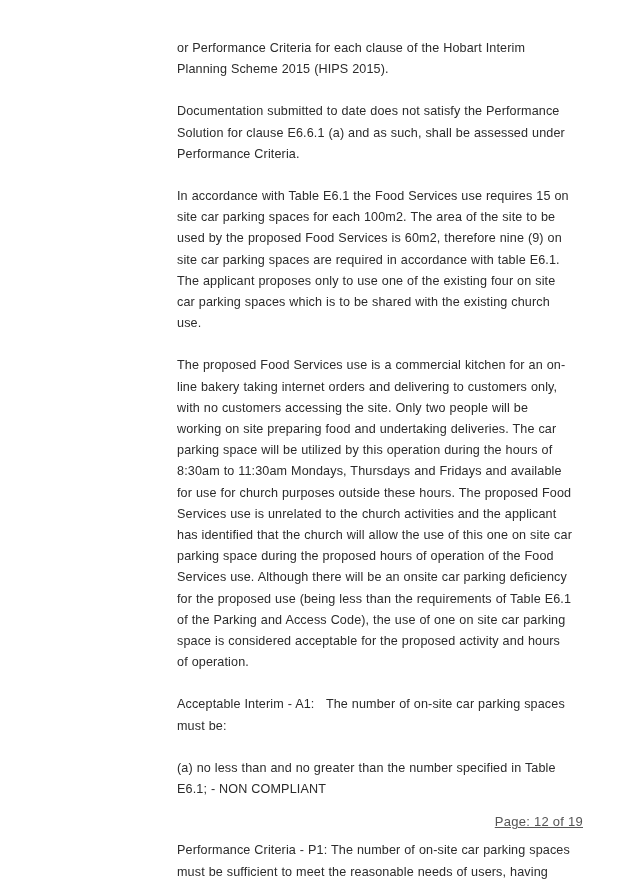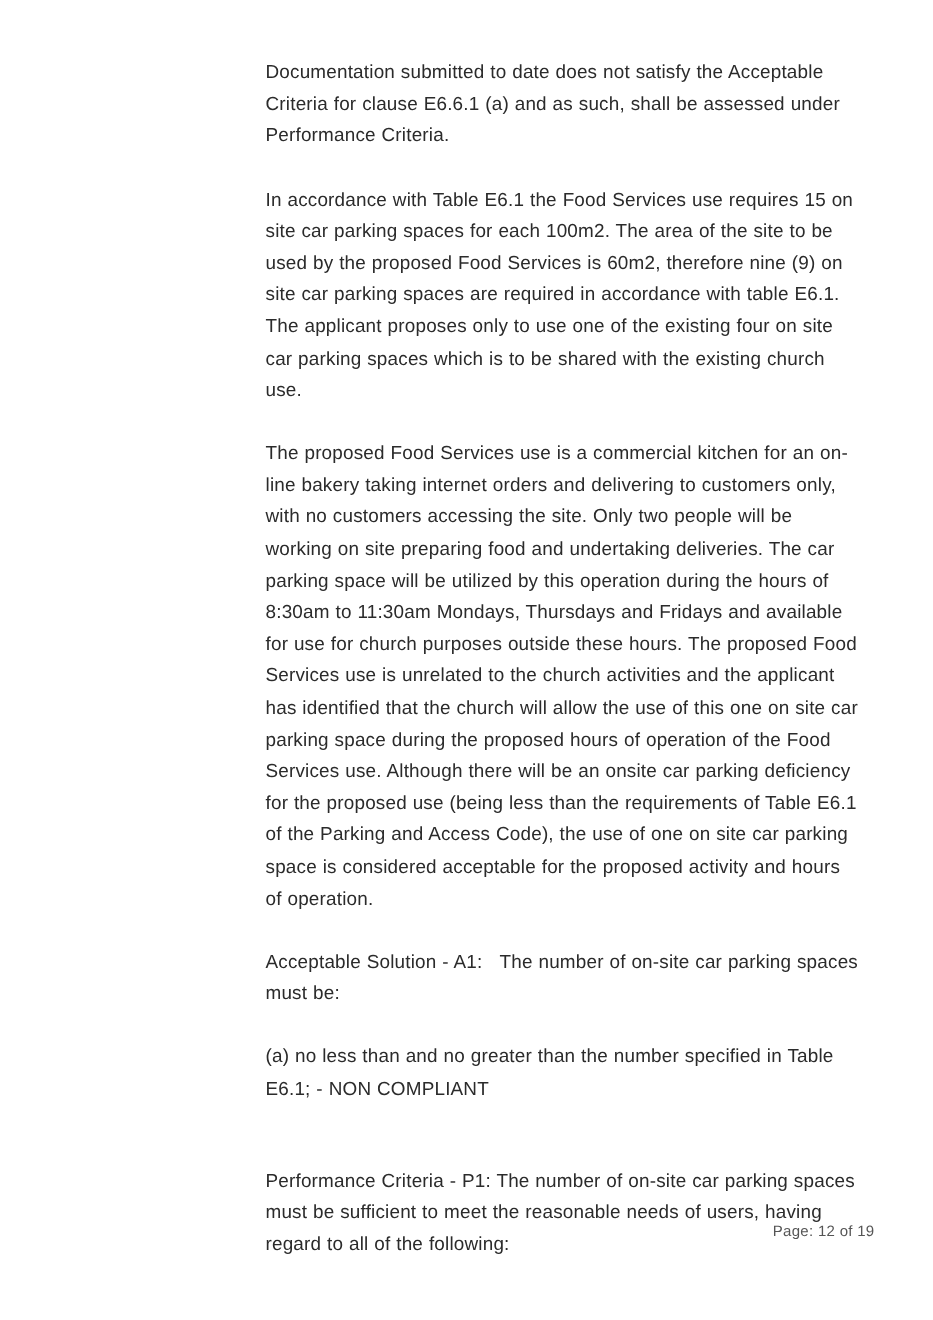--- a/index.html
+++ b/index.html
@@ -38,42 +38,44 @@
   }
   .para.gap-xlarge {
     margin-bottom: 40px;
   }
   .footer {
     position: absolute;
     left: 0;
     right: 39px;
     top: 816px;
     text-align: right;
-    font-size: 10px;
+    font-size: 13px;
     line-height: 12px;
     color: #555555;
     font-family: "Liberation Sans", sans-serif;
     letter-spacing: 0.02em;
+    text-decoration: underline;
   }
 </style>
 </head>
 <body>
 
 <div class="page">
 
   <div class="content">
 
+    <p class="para">or Performance Criteria for each clause of the Hobart Interim Planning Scheme 2015 (HIPS 2015).</p>
 
-    <p class="para">Documentation submitted to date does not satisfy the Acceptable Criteria for clause E6.6.1 (a) and as such, shall be assessed under Performance Criteria.</p>
+    <p class="para">Documentation submitted to date does not satisfy the Performance Solution for clause E6.6.1 (a) and as such, shall be assessed under Performance Criteria.</p>
 
     <p class="para">In accordance with Table E6.1 the Food Services use requires 15 on site car parking spaces for each 100m2. The area of the site to be used by the proposed Food Services is 60m2, therefore nine (9) on site car parking spaces are required in accordance with table E6.1. The applicant proposes only to use one of the existing four on site car parking spaces which is to be shared with the existing church use.</p>
 
     <p class="para">The proposed Food Services use is a commercial kitchen for an on-line bakery taking internet orders and delivering to customers only, with no customers accessing the site. Only two people will be working on site preparing food and undertaking deliveries. The car parking space will be utilized by this operation during the hours of 8:30am to 11:30am Mondays, Thursdays and Fridays and available for use for church purposes outside these hours. The proposed Food Services use is unrelated to the church activities and the applicant has identified that the church will allow the use of this one on site car parking space during the proposed hours of operation of the Food Services use. Although there will be an onsite car parking deficiency for the proposed use (being less than the requirements of Table E6.1 of the Parking and Access Code), the use of one on site car parking space is considered acceptable for the proposed activity and hours of operation.</p>
 
-    <p class="para">Acceptable Solution - A1:   The number of on-site car parking spaces must be:</p>
+    <p class="para">Acceptable Interim - A1:   The number of on-site car parking spaces must be:</p>
 
     <p class="para gap-xlarge">(a) no less than and no greater than the number specified in Table E6.1; - NON COMPLIANT</p>
 
     <p class="para">Performance Criteria - P1: The number of on-site car parking spaces must be sufficient to meet the reasonable needs of users, having regard to all of the following:</p>
 
   </div>
 
   <div class="footer">Page: 12 of 19</div>
 
 </div>

